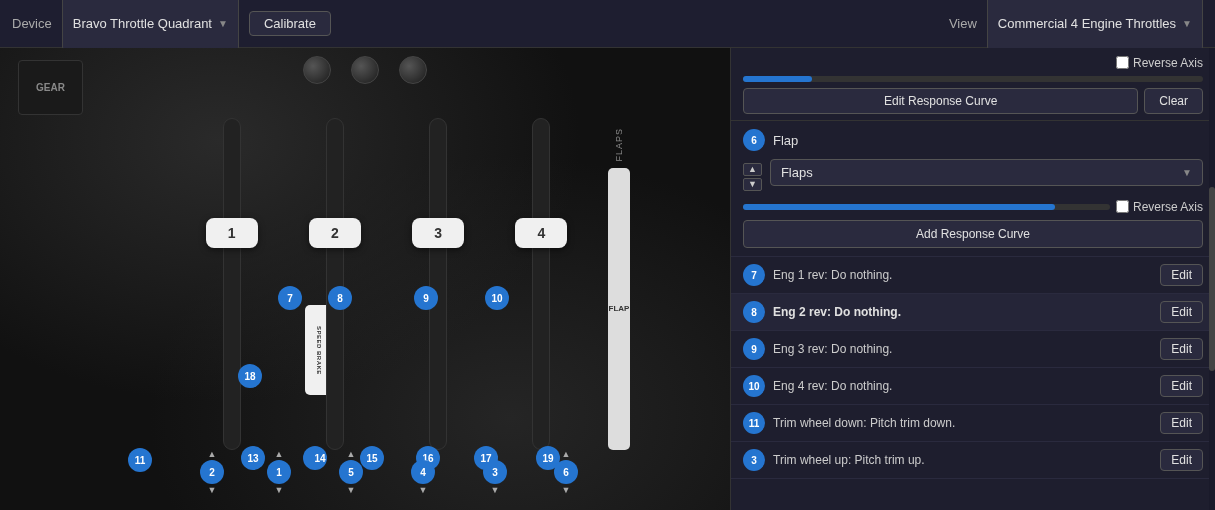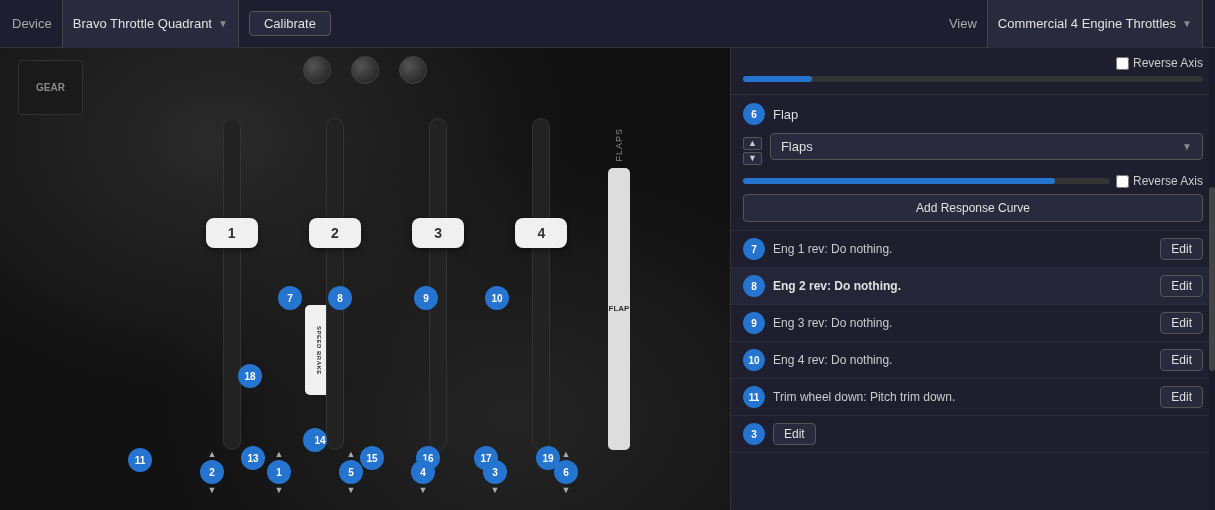--- a/index.html
+++ b/index.html
@@ -273,21 +273,21 @@
       border: 1px solid #555;
       border-radius: 4px;
       padding: 3px 10px;
       font-size: 12px;
       color: #e0e0e0;
       cursor: pointer;
     }
     
     .checkbox-wrap {
       display: flex;
-      align-items: flex-end;
+      align-items: flex-start;
       gap: 4px;
       font-size: 12px;
       color: #ccc;
     }
     .checkbox-wrap input[type="checkbox"] {
       accent-color: #2575d0;
       cursor: pointer;
     }
     
     .scrollbar-track {
@@ -495,21 +495,21 @@
     <div class="badge" style="left:128px;top:400px;">
         <span>11</span>
       </div>
     <div class="badge" style="left:238px;top:316px;">
         <span>18</span>
       </div>
 
     <div class="badge" style="left:241px;top:398px;">
         <span>13</span>
       </div>
-    <div class="badge" style="left:303px;top:380px;padding-left:10px;">
+    <div class="badge" style="left:303px;top:398px;padding-left:10px;">
         <span>14</span>
       </div>
     <div class="badge" style="left:360px;top:398px;">
         <span>15</span>
       </div>
     <div class="badge" style="left:416px;top:398px;">
         <span>16</span>
       </div>
     <div class="badge" style="left:474px;top:398px;">
         <span>17</span>
@@ -568,20 +568,24 @@
     <div class="top-controls">
       <div class="reverse-row">
         <div class="checkbox-wrap">
           <input type="checkbox" style="">
           <span>Reverse Axis</span>
         </div>
       </div>
       <div class="progress-bar-container">
         <div class="progress-bar-fill"></div>
       </div>
+      <div class="btn-row">
+        <button class="edit-curve-btn">Edit Response Curve</button>
+        <button class="clear-btn">Clear</button>
+      </div>
     </div>
 
     <div class="flap-section">
       <div class="flap-header">
         <div class="section-badge">
           <span>6</span>
         </div>
         <span class="section-label">Flap</span>
       </div>
       <div style="display:flex;align-items:center;gap:8px;margin-bottom:6px;">
@@ -627,20 +631,21 @@
           <span class="action-label">Eng 4 rev: Do nothing.</span>
           <button class="edit-btn">Edit</button>
         </div>
         <div class="action-row">
           <div class="section-badge">11</div>
           <span class="action-label">Trim wheel down: Pitch trim down.</span>
           <button class="edit-btn">Edit</button>
         </div>
         <div class="action-row">
           <div class="section-badge">3</div>
+          <span class="action-label">Trim wheel up: Pitch trim up.</span>
           <button class="edit-btn">Edit</button>
         </div>
       </div>
 
     <div class="scrollbar-track">
       <div class="scrollbar-thumb"></div>
     </div>
   </div>
 
 </div>

